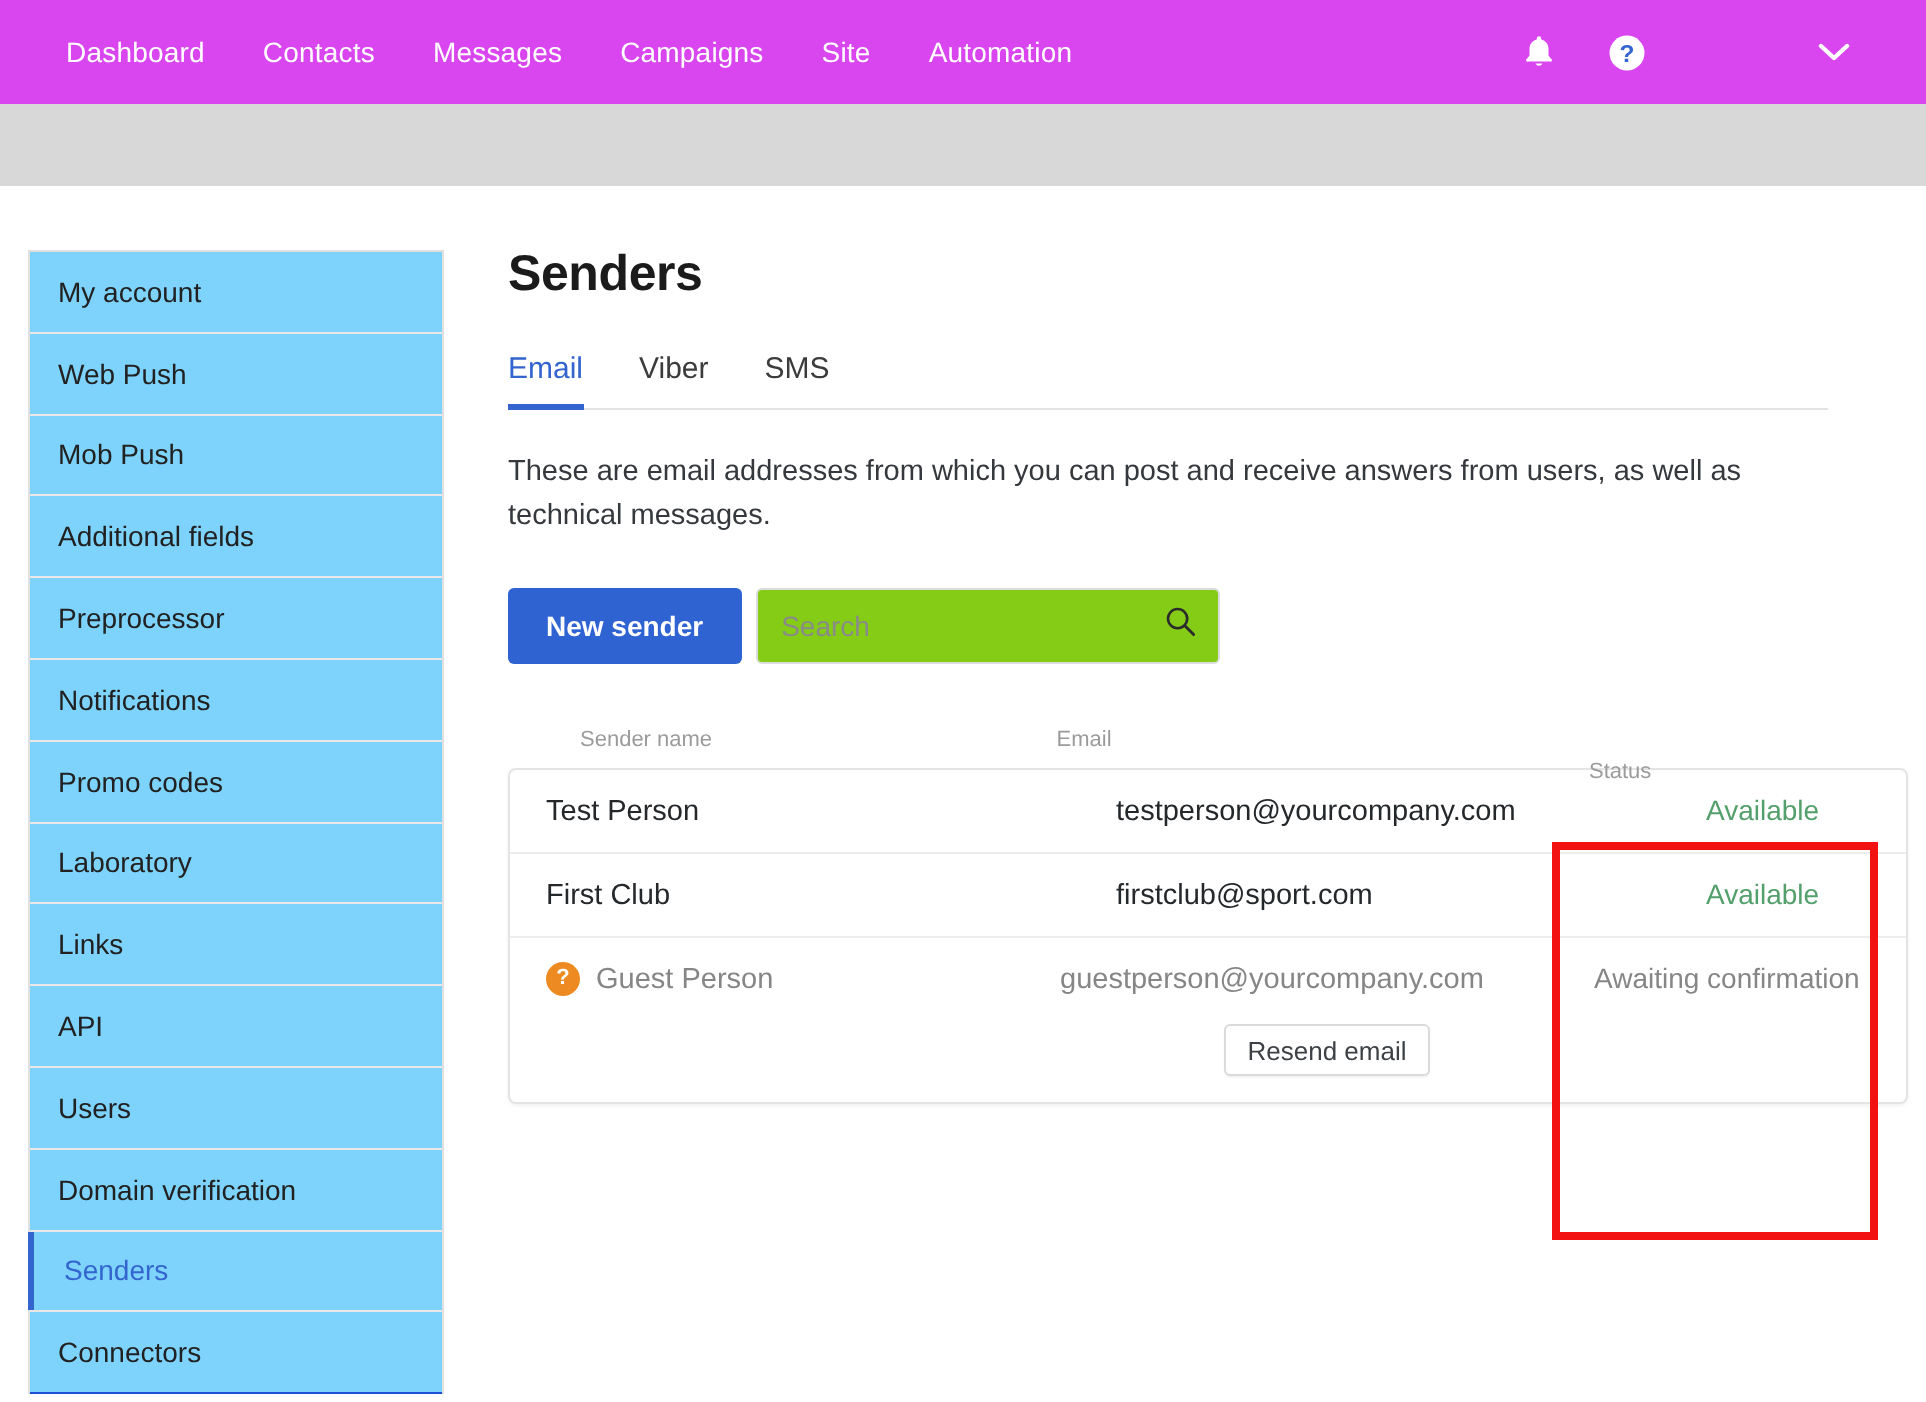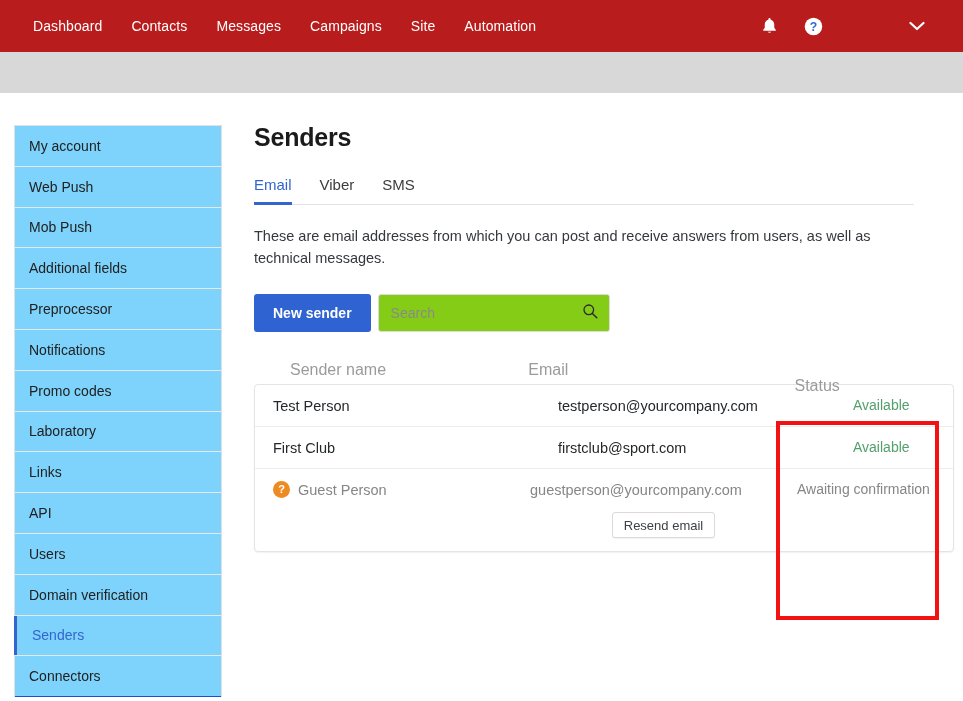--- a/index.html
+++ b/index.html
@@ -10,21 +10,21 @@
     font-family: "Liberation Sans", sans-serif;
     overflow: hidden;
   }
 
   
   .topnav {
     position: absolute;
     top: 0; left: 0;
     width: 963px;
     height: 52px;
-    background: #b91c1c;
+    background: #d946ef;
     display: flex;
     align-items: center;
   }
   .nav-links {
     display: flex;
     align-items: center;
     margin-left: 33px;
     gap: 29px;
   }
   .nav-link {
@@ -205,21 +205,21 @@
     width: 700px;
     position: relative;
   }
   .thead {
     display: flex;
     height: 28px;
     align-items: center;
     padding-left: 36px;
   }
   .th {
-    font-size: 16px;
+    font-size: 11px;
     color: #9b9b9b;
   }
   .col-name   { width: 239px; }
   .col-email  { width: 267px; }
   .col-status { width: 160px; margin-top: 32px; }
 
   .tcard {
     border: 1px solid #e4e4e4;
     border-radius: 4px;
     background: #ffffff;

